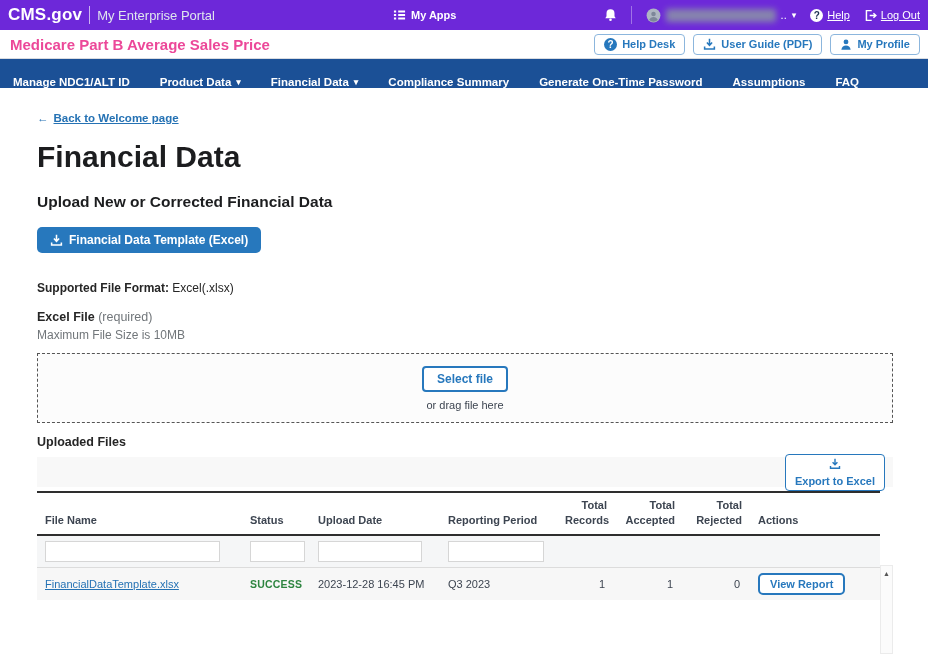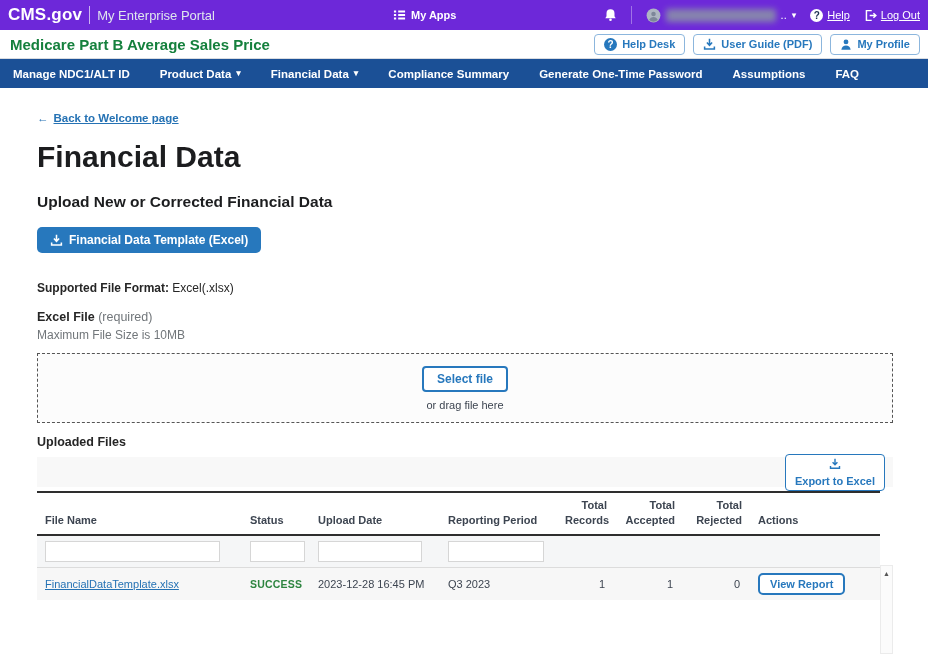--- a/index.html
+++ b/index.html
@@ -24,28 +24,28 @@
   .top-link { display: flex; align-items: center; gap: 4px; cursor: pointer; }
   .top-link .lbl { text-decoration: underline; }
   .qmark { display: inline-flex; width: 13px; height: 13px; border-radius: 50%;
     align-items: center; justify-content: center; font-size: 10px; font-weight: bold; }
   .qmark.light { background: #fff; color: #1b3151; }
   .qmark.blue { background: #2778bd; color: #fff; }
 
   
   .appbar { height: 29px; background: #fff; border-bottom: 1px solid #d9dce1;
     display: flex; align-items: center; padding: 0 8px 0 10px; }
-  .app-title { color: #15803d; font-weight: bold; font-size: 15px; }
+  .app-title { color: #ec4899; font-weight: bold; font-size: 15px; }
   .appbar-buttons { margin-left: auto; display: flex; gap: 8px; }
   .pill-btn { display: inline-flex; align-items: center; gap: 5px; background: #fff;
     border: 1px solid #8cb6dd; border-radius: 4px; color: #2778bd; font-weight: bold;
     font-size: 11px; padding: 3px 9px; cursor: pointer; font-family: inherit; }
 
   
-  .navbar { height: 29px; background: #1b5096; display: flex; align-items: center;
+  .navbar { height: 29px; background: #1b5096; display: flex; align-items: flex-end;
     padding: 0 13px; gap: 30px; }
   .nav-item { color: #fff; font-size: 11.5px; font-weight: bold; display: flex;
     align-items: center; gap: 5px; cursor: pointer; white-space: nowrap; }
 
   
   .main { padding: 20px 0 0 37px; }
   .back-link { color: #2572b4; font-size: 11.5px; font-weight: bold; display: inline-flex;
     gap: 5px; align-items: center; cursor: pointer; }
   .back-link .lbl { text-decoration: underline; }
   h1.page-title { font-size: 30px; font-weight: bold; color: #1c1d1f; margin-top: 14px; }

